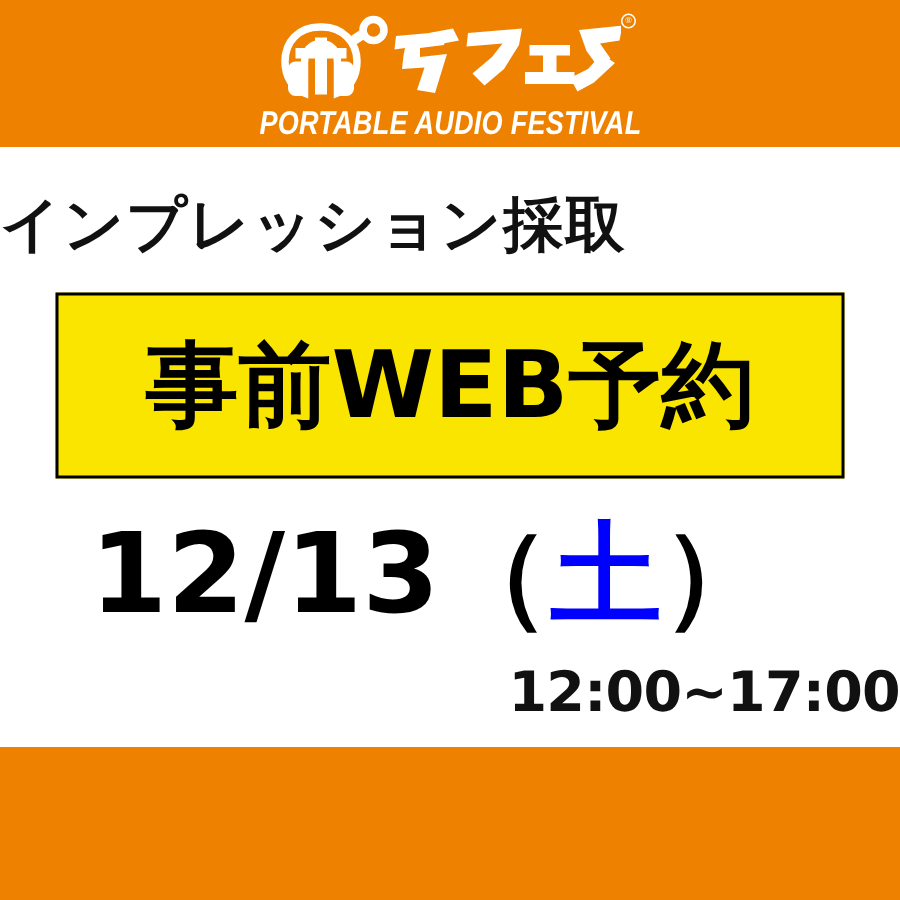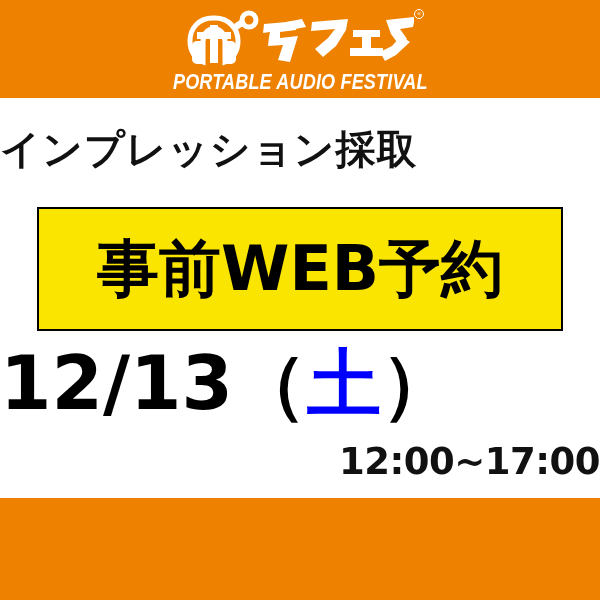--- a/index.html
+++ b/index.html
@@ -96,21 +96,21 @@
     font-weight: bold;
     letter-spacing: 1px;
     white-space: nowrap;
     font-family: "DejaVu Sans", "Liberation Sans", sans-serif;
   }
 
   
   .callout {
     position: absolute;
     left: 37px;
-    top: 207px;
+    top: 195px;
     width: 526px;
     height: 124px;
     background: #f9e500;
     border: 2px solid #000000;
     box-sizing: border-box;
     display: flex;
     align-items: center;
     justify-content: center;
   }
   .callout-text {
@@ -122,21 +122,21 @@
     line-height: 1;
     font-family: "DejaVu Sans", "Liberation Sans", sans-serif;
   }
 
   
   .date-line {
     position: absolute;
     left: 0;
     top: 346px;
     width: 575px;
-    text-align: left;
+    text-align: center;
     white-space: nowrap;
     line-height: 1;
     color: #000000;
     font-size: 74px;
     font-weight: bold;
     font-family: "DejaVu Sans", "Liberation Sans", sans-serif;
   }
   .date-line .dow {
     color: #0000ff;
   }

